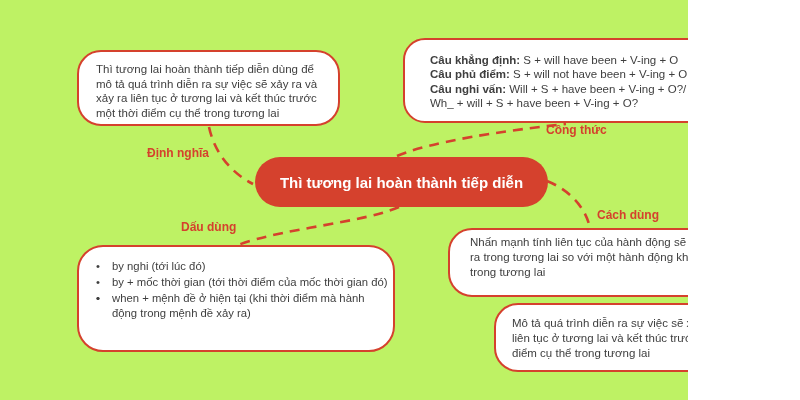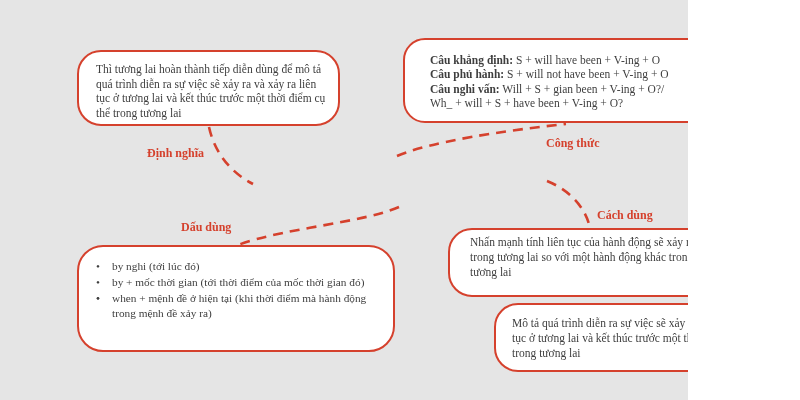--- a/index.html
+++ b/index.html
@@ -4,22 +4,22 @@
 <style>
   html, body {
     margin: 0;
     padding: 0;
     background: #ffffff;
   }
   .canvas {
     position: relative;
     width: 688px;
     height: 400px;
-    background: #e5e5e5;
-    font-family: Liberation Serif, serif;
+    background: #bef264;
+    font-family: Liberation Sans, sans-serif;
     color: #3e3e3e;
     overflow: hidden;
   }
   .connectors {
     position: absolute;
     left: 0;
     top: 0;
     width: 800px;
     height: 400px;
     pointer-events: none;
@@ -98,21 +98,21 @@
     font-size: 15px;
   }
   .branch-label {
     position: absolute;
     color: #d5412d;
     font-weight: bold;
     font-size: 12px;
     white-space: nowrap;
   }
   .label-dinh-nghia { left: 147px; top: 146px; }
-  .label-cong-thuc  { left: 546px; top: 136px; }
+  .label-cong-thuc  { left: 546px; top: 123px; }
   .label-dau-hieu   { left: 181px; top: 220px; }
   .label-cach-dung  { left: 597px; top: 208px; }
 </style>
 </head>
 <body>
 
 <div class="canvas">
 
   <svg class="connectors" viewBox="0 0 800 400" aria-hidden="true">
     <path d="M 209 127 C 214 150, 228 171, 253 184"></path>
@@ -120,25 +120,28 @@
     <path d="M 547 181 C 567 189, 585 205, 590 228"></path>
     <path d="M 399 207 C 362 223, 284 228, 238 245"></path>
   </svg>
 
   <div class="box box-dinh-nghia">
     <p>Thì tương lai hoàn thành tiếp diễn dùng để mô tả quá trình diễn ra sự việc sẽ xảy ra và xảy ra liên tục ở tương lai và kết thúc trước một thời điểm cụ thể trong tương lai</p>
   </div>
 
   <div class="box box-cong-thuc">
     <div class="fline"><b>Câu khẳng định:</b><span> S + will have been + V-ing + O</span></div>
-    <div class="fline"><b>Câu phủ hành:</b><span> S + will not have been + V-ing + O</span></div>
-    <div class="fline"><b>Câu nghi vấn:</b><span> Will + S + gian been + V-ing + O?/</span></div>
+    <div class="fline"><b>Câu phủ điểm:</b><span> S + will not have been + V-ing + O</span></div>
+    <div class="fline"><b>Câu nghi vấn:</b><span> Will + S + have been + V-ing + O?/</span></div>
     <div class="fline"><b></b><span>Wh_ + will + S + have been + V-ing + O?</span></div>
   </div>
 
+  <div class="center-node">
+    <span>Thì tương lai hoàn thành tiếp diễn</span>
+  </div>
 
   <div class="branch-label label-dinh-nghia">Định nghĩa</div>
   <div class="branch-label label-cong-thuc">Công thức</div>
   <div class="branch-label label-dau-hieu">Dấu dùng</div>
   <div class="branch-label label-cach-dung">Cách dùng</div>
 
   <div class="box box-dau-hieu">
     <ul>
       <li><span class="dot">•</span><span>by nghi (tới lúc đó)</span></li>
       <li><span class="dot">•</span><span>by + mốc thời gian (tới thời điểm của mốc thời gian đó)</span></li>

